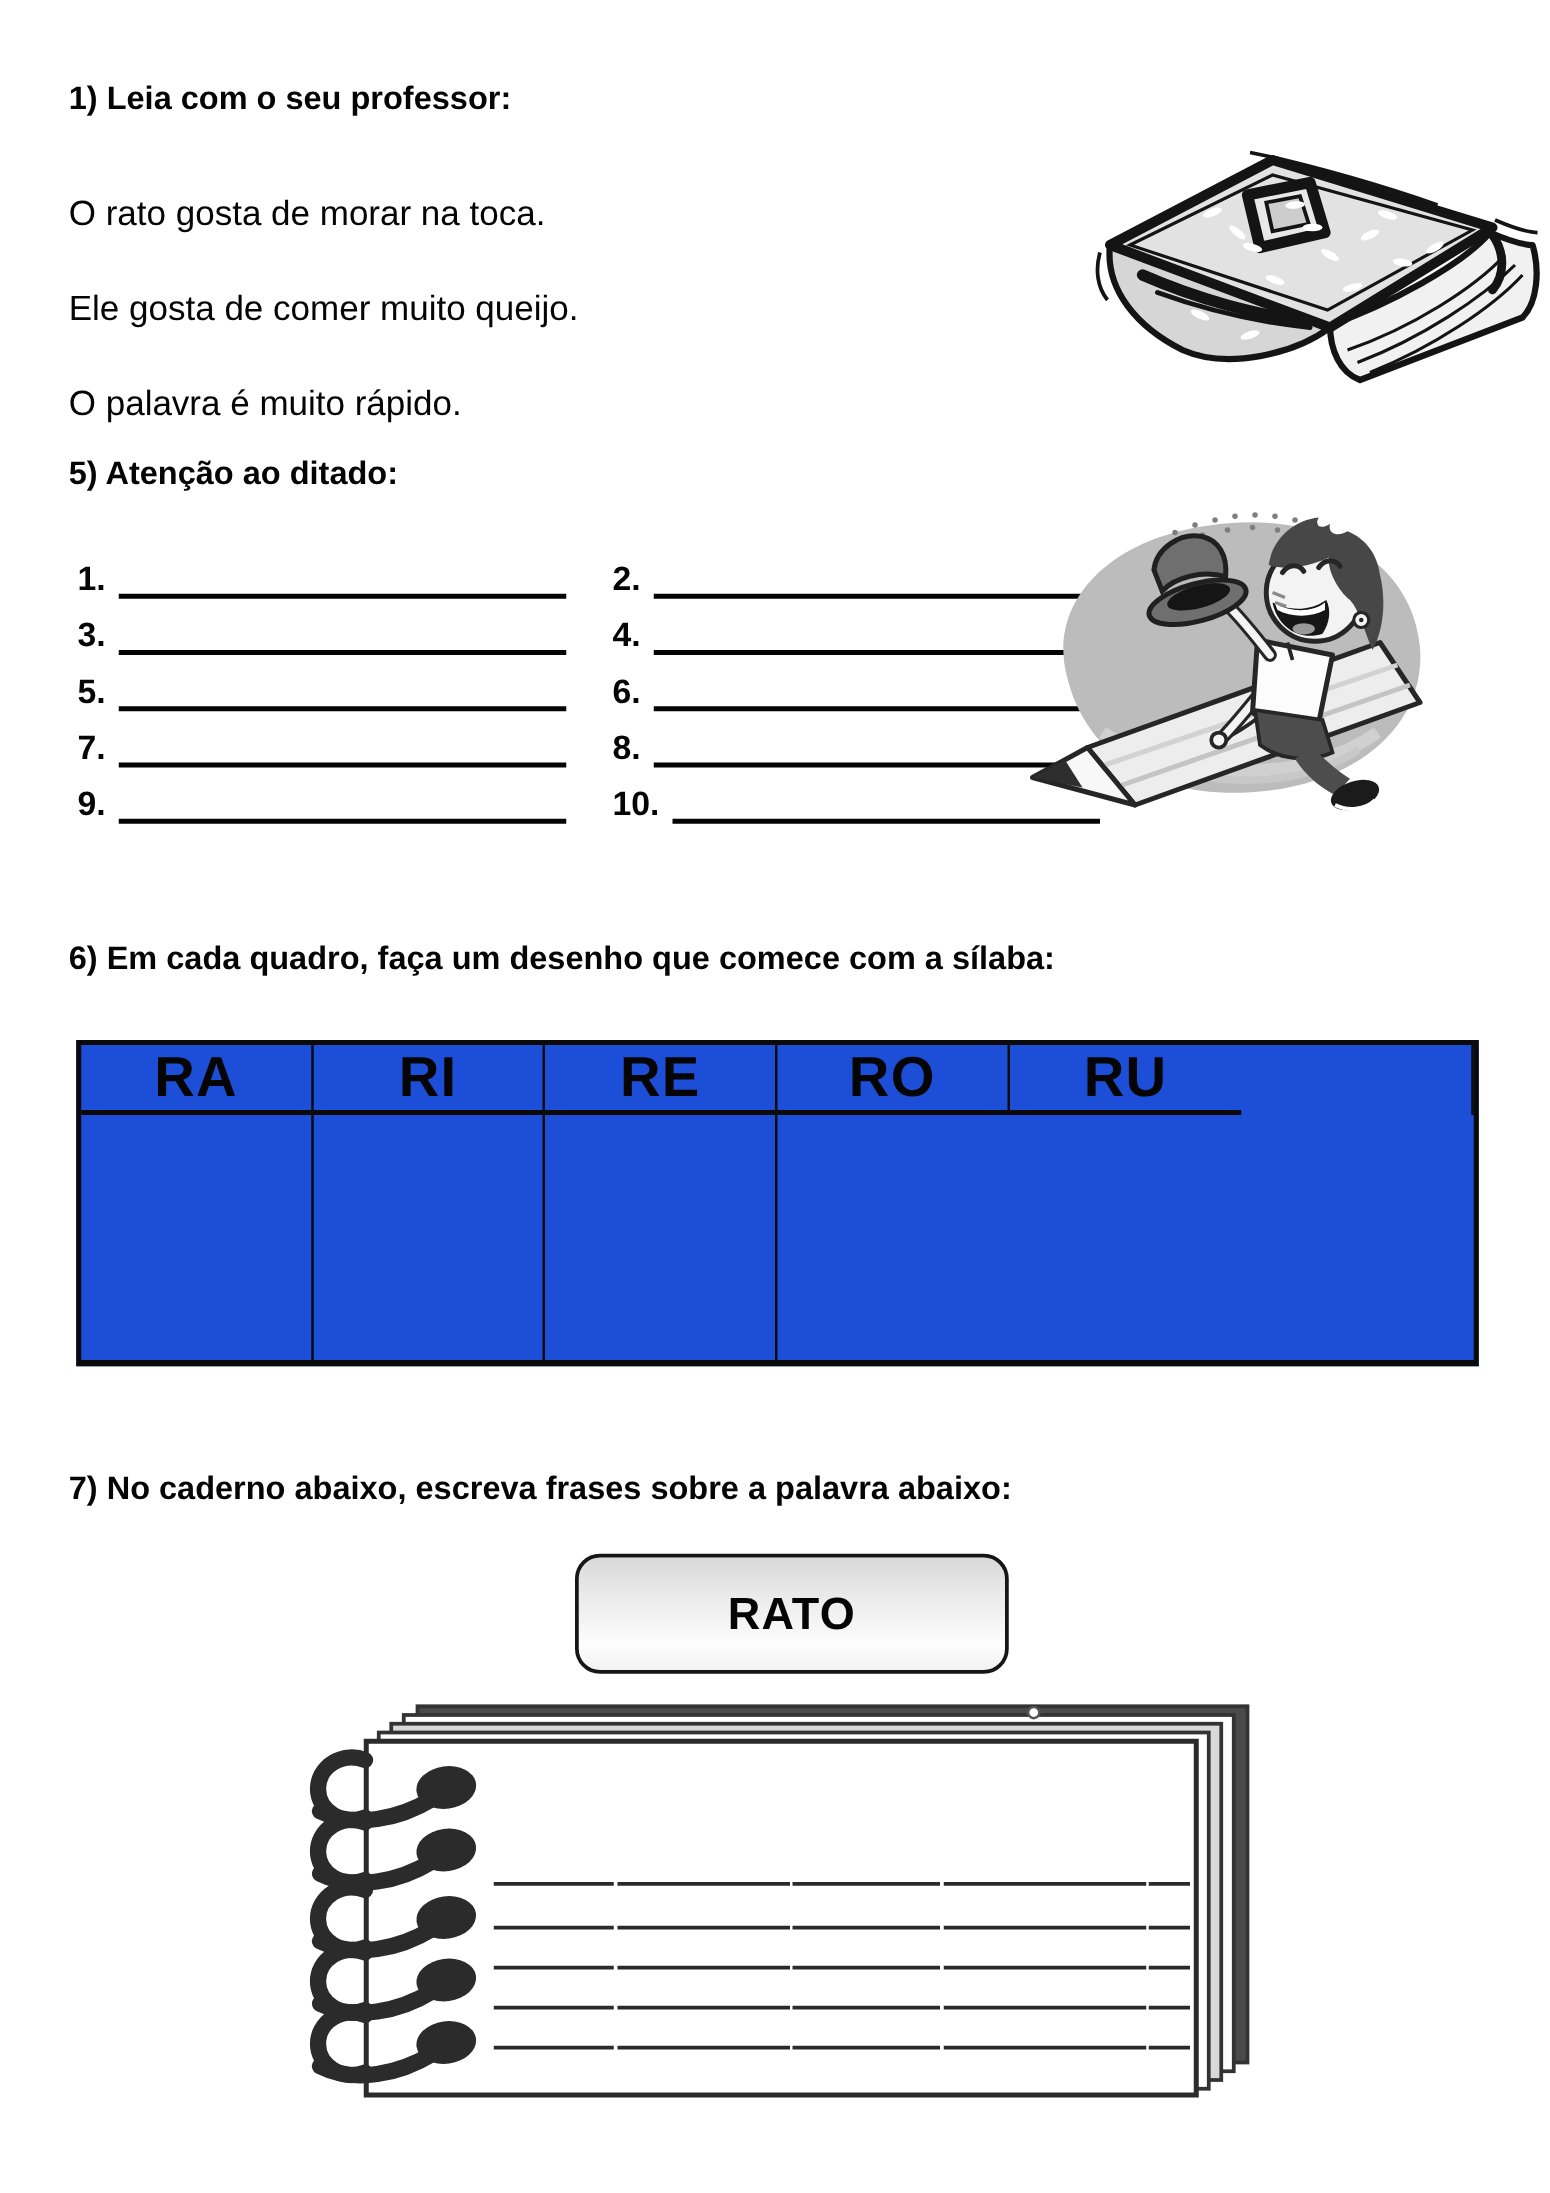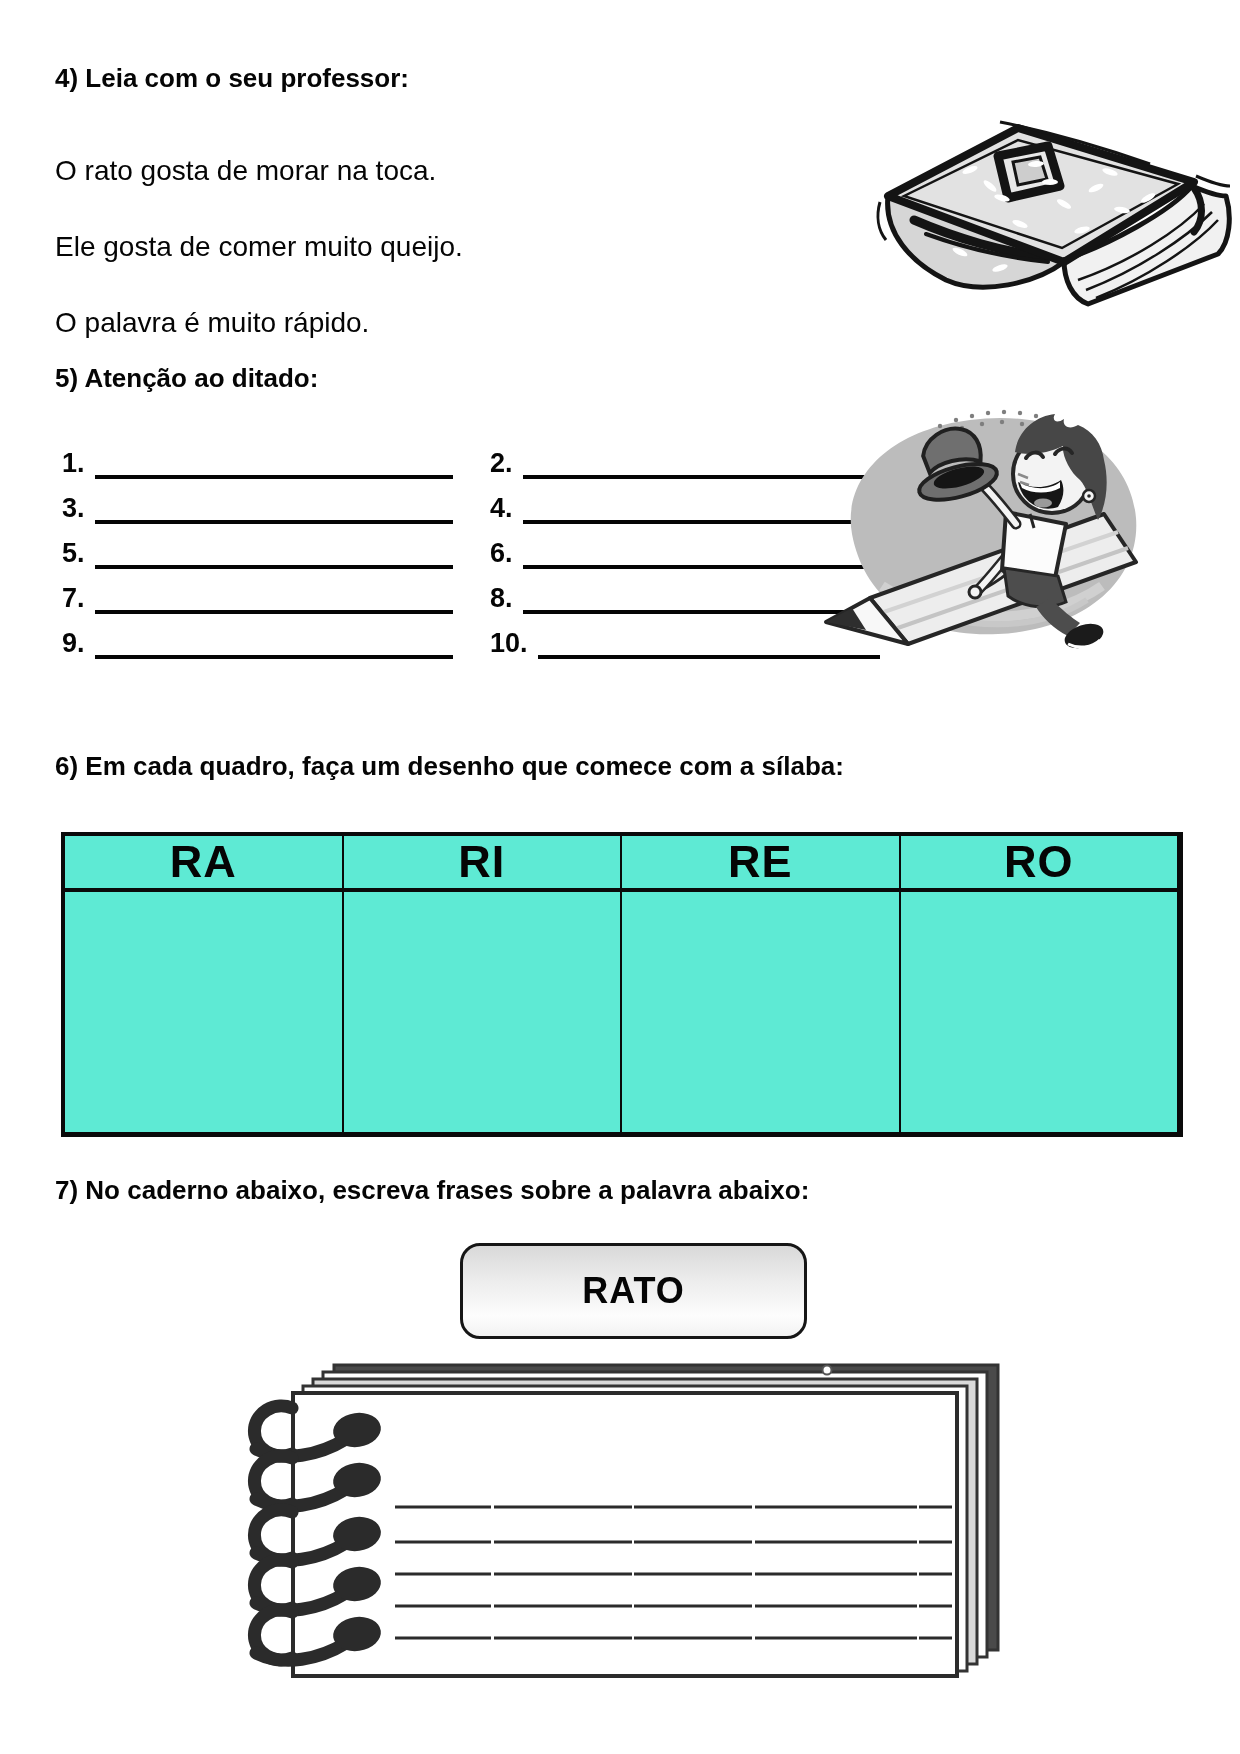--- a/index.html
+++ b/index.html
@@ -16,24 +16,24 @@
     position:absolute;left:62px;top:434px;width:818px;
     display:grid;grid-template-columns:391px 390px;column-gap:37px;
     grid-auto-rows:45px;
   }
   .d-item{display:flex;align-items:flex-end;}
   .d-num{font-weight:bold;font-size:27px;line-height:1;padding-bottom:2px;}
   .d-line{flex:1;border-bottom:4px solid #050505;margin-left:10px;height:30px;}
 
   
   .syl-table{
-    position:absolute;left:61px;top:832px;width:1122px;height:305px;
+    position:absolute;left:61px;top:832px;width:1122px;height:261px;
     border:4px solid #0a0a0a;border-bottom-width:5px;box-sizing:border-box;
-    display:grid;grid-template-columns:repeat(4,1fr);grid-template-rows:56px 1fr;
-    background:#5eead4;
+    display:grid;grid-template-columns:repeat(6,1fr);grid-template-rows:56px 1fr;
+    background:#1d4ed8;
   }
   .syl-head{
     border-right:2px solid #0a0a0a;border-bottom:4px solid #0a0a0a;
     display:flex;align-items:center;justify-content:center;
     font-size:45px;font-weight:bold;letter-spacing:1px;
   }
   .syl-head.last{border-right:none;}
   .syl-cell{border-right:2px solid #0a0a0a;}
   .syl-cell.last{border-right:none;}
 
@@ -42,21 +42,21 @@
     position:absolute;left:460px;top:1243px;width:347px;height:96px;
     box-sizing:border-box;border:3px solid #161616;border-radius:20px;
     background:linear-gradient(180deg,#d9d9d9 0%,#ededed 40%,#fdfdfd 78%,#f2f2f2 100%);
     display:flex;align-items:center;justify-content:center;
   }
   .keyword-text{font-size:36px;font-weight:bold;letter-spacing:1px;}
 </style>
 </head>
 <body>
 
-<div class="abs heading" style="left:55px;top:64px;">4) Leia com o seu professor:</div>
+<div class="abs heading" style="left:55px;top:64px;">1) Leia com o seu professor:</div>
 
 <div class="abs sentence" style="left:55px;top:156px;">O rato gosta de morar na toca.</div>
 <div class="abs sentence" style="left:55px;top:232px;">Ele gosta de comer muito queijo.</div>
 <div class="abs sentence" style="left:55px;top:308px;">O palavra é muito rápido.</div>
 
 <svg class="abs" style="left:850px;top:112px;" width="390" height="200" viewBox="0 0 390 200">
 
   <path d="M214,148 C260,132 320,100 342,74 C356,80 368,84 376,84 C382,104 380,130 368,142 L238,192 C222,186 214,168 214,148 Z" fill="#f1f1f1" stroke="#141414" stroke-width="5" stroke-linejoin="round"></path>
   <path d="M228,168 C280,150 330,118 354,92" fill="none" stroke="#141414" stroke-width="2.5"></path>
   <path d="M236,178 C288,158 336,126 362,100" fill="none" stroke="#141414" stroke-width="2.5"></path>
@@ -202,20 +202,21 @@
   </g>
 </svg>
 
 <div class="abs heading" style="left:55px;top:752px;">6) Em cada quadro, faça um desenho que comece com a sílaba:</div>
 
 <div class="syl-table">
   <div class="syl-head">RA</div>
   <div class="syl-head">RI</div>
   <div class="syl-head">RE</div>
   <div class="syl-head">RO</div>
+  <div class="syl-head last">RU</div>
   <div class="syl-cell"></div>
   <div class="syl-cell"></div>
   <div class="syl-cell"></div>
   <div class="syl-cell"></div>
   <div class="syl-cell last"></div>
 </div>
 
 <div class="abs heading" style="left:55px;top:1128px;margin-top:48px;">7) No caderno abaixo, escreva frases sobre a palavra abaixo:</div>
 
 <div class="keyword-box">

